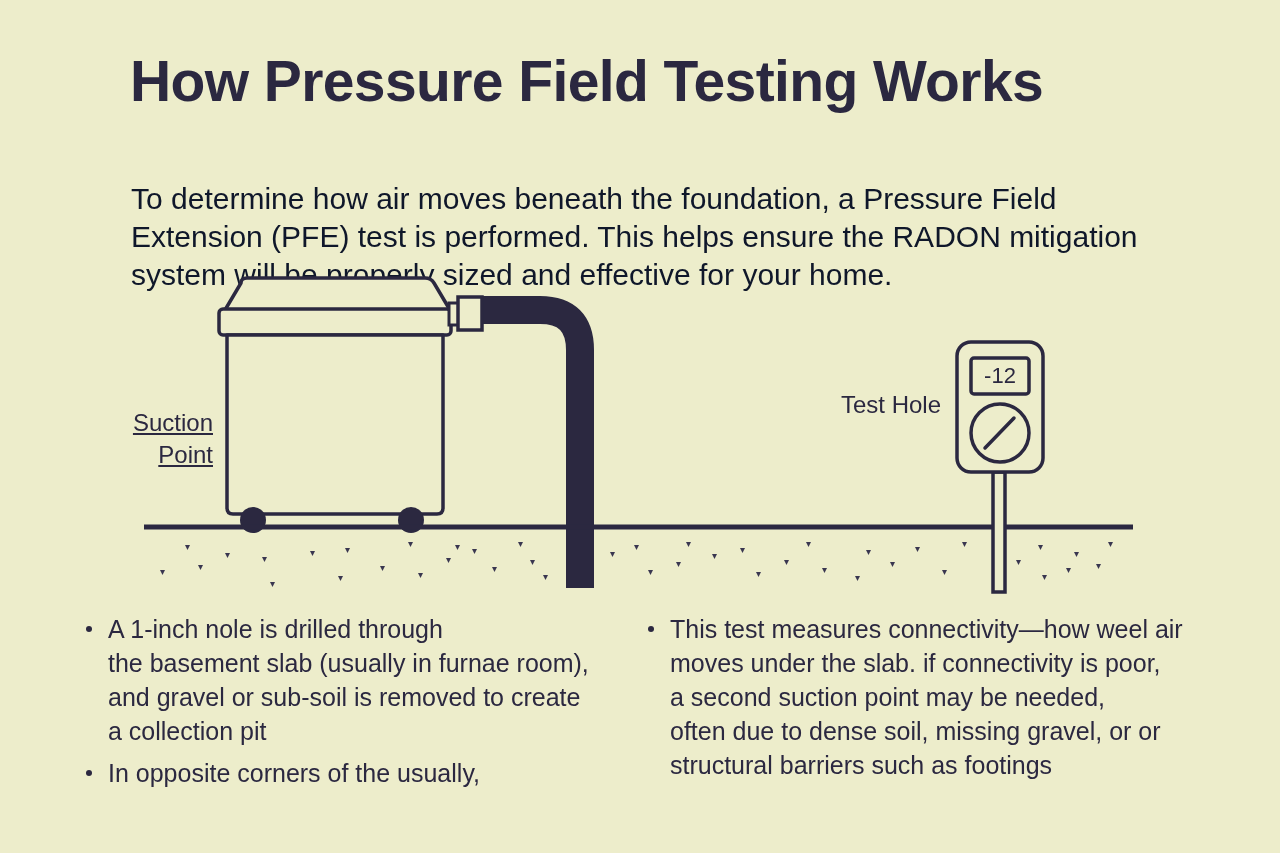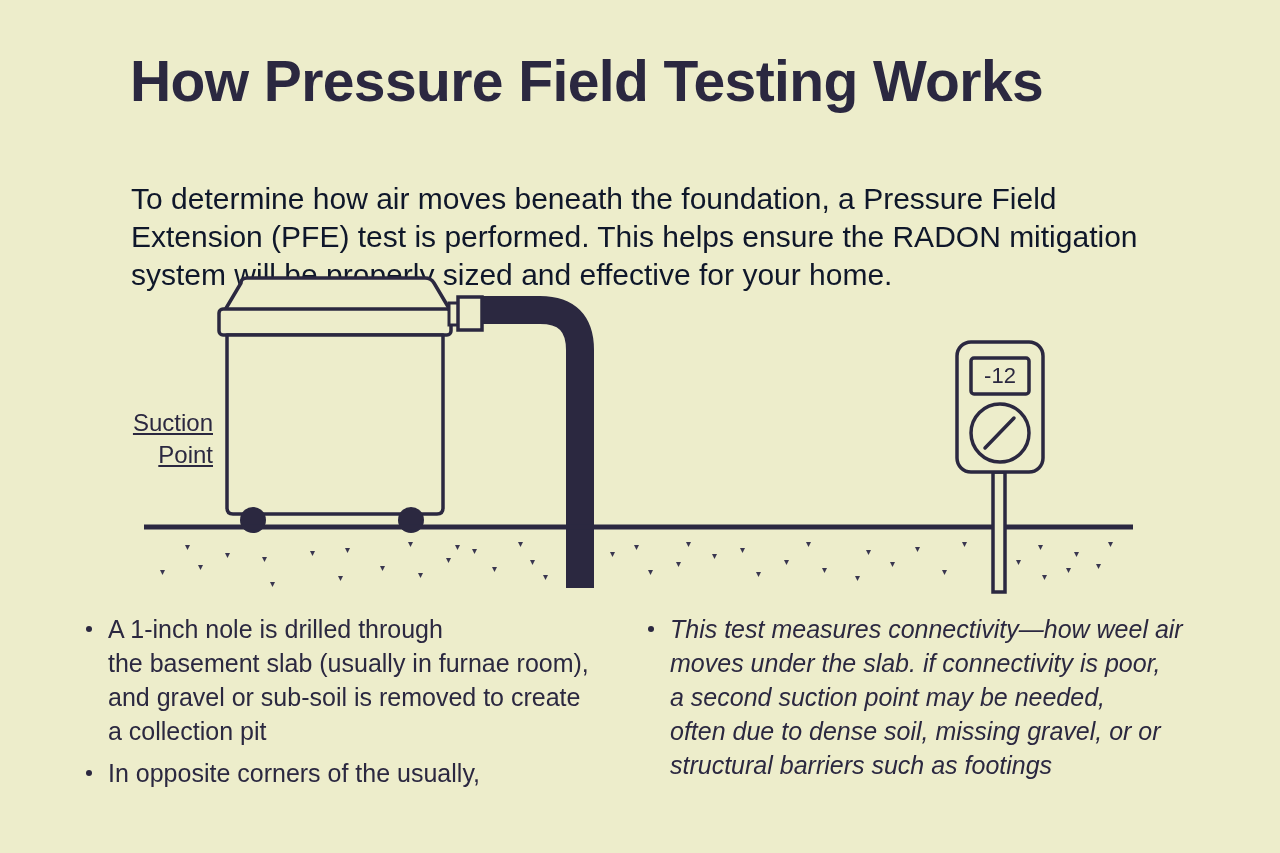--- a/index.html
+++ b/index.html
@@ -105,21 +105,21 @@
   .bullet-col li::before {
     content: "";
     position: absolute;
     left: 8px;
     top: 14px;
     width: 6px;
     height: 6px;
     border-radius: 50%;
     background: #2B2840;
   }
-  #right-col li { white-space: pre; font-style: italic; }
+  #right-col li { white-space: pre; }
 </style>
 </head>
 <body>
 
 <div id="page">
 
   <div id="title">How Pressure Field Testing Works</div>
 
   <div id="intro">To determine how air moves beneath the foundation, a Pressure Field Extension (PFE) test is performed. This helps ensure the RADON mitigation system will be properly sized and effective for your home.</div>
 
@@ -199,20 +199,21 @@
       <rect x="971" y="88" width="58" height="36" rx="3" fill="#EDEDCB" stroke="#2B2840" stroke-width="3.5"></rect>
       <text id="gauge-reading-text" x="1000" y="113" text-anchor="middle" font-family="Liberation Sans, sans-serif" font-size="22" fill="#2B2840">-12</text>
       <circle cx="1000" cy="163" r="29" fill="#EDEDCB" stroke="#2B2840" stroke-width="3.5"></circle>
       <line x1="985" y1="178" x2="1014" y2="148" stroke="#2B2840" stroke-width="3.5" stroke-linecap="round"></line>
     </g>
   </svg>
 
   <div class="diagram-label" id="suction-label">Suction
 Point</div>
 
+  <div class="diagram-label" id="testhole-label">Test Hole</div>
 
   <div class="bullet-col" id="left-col">
     <ul>
       <li>A 1-inch nole is drilled through
 the basement slab (usually in furnae room),
 and gravel or sub-soil is removed to create
 a collection pit</li>
       <li>In opposite corners of the usually,
 small ¼-inch test holes are drilled</li>
     </ul>

